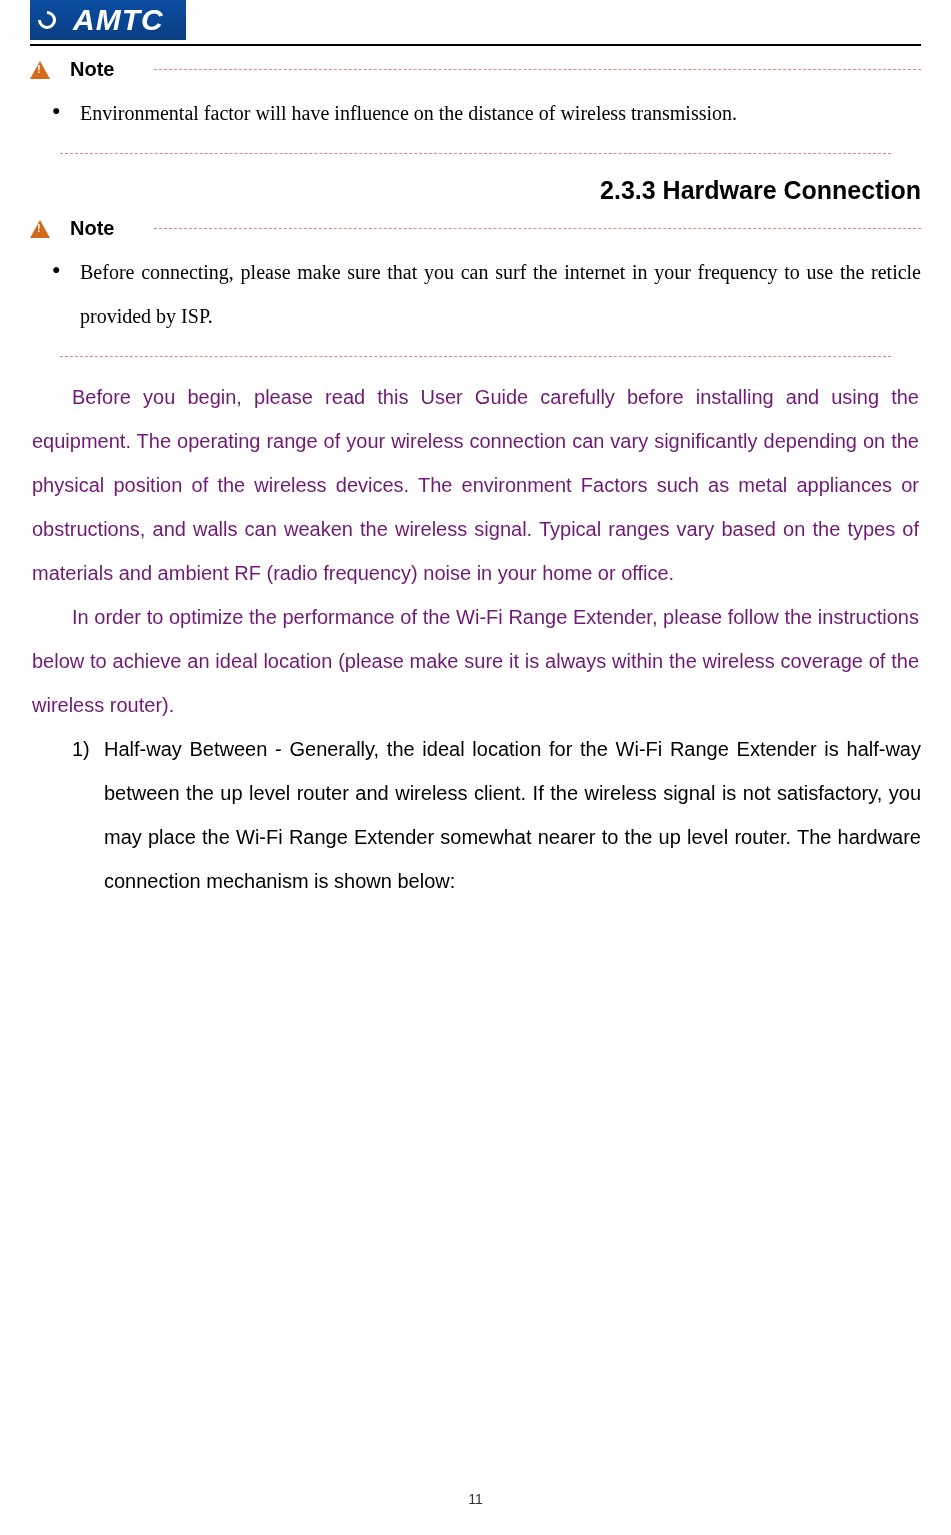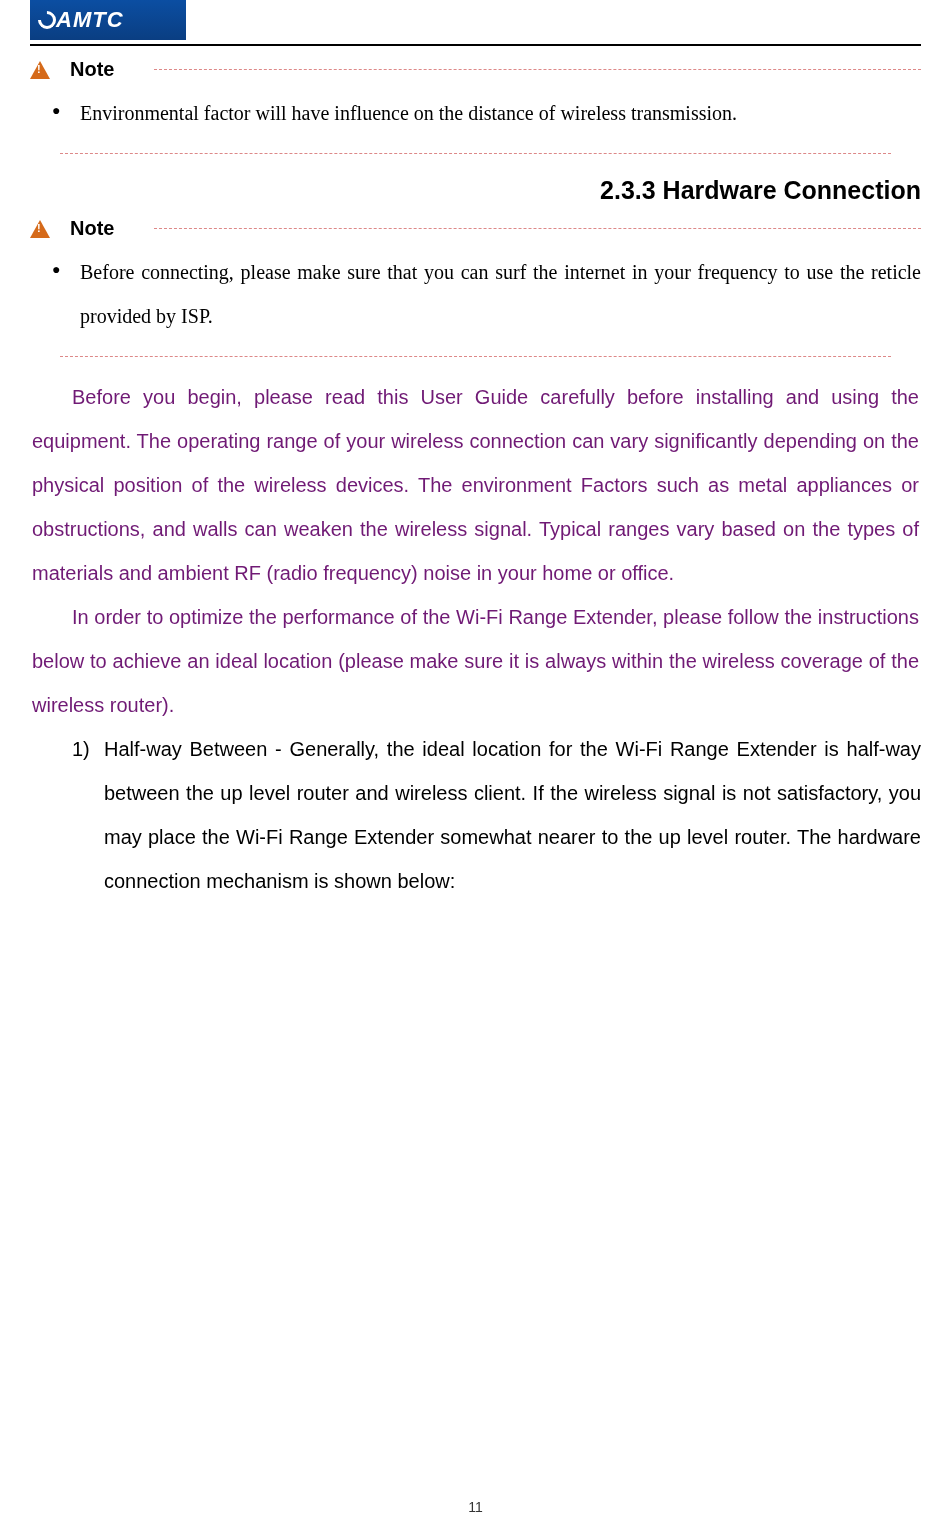--- a/index.html
+++ b/index.html
@@ -12,26 +12,26 @@
       position: relative;
       padding: 0 30px;
     }
     .header-logo {
       width: 156px;
       height: 40px;
       background: linear-gradient(180deg,#0b4ea2 0%, #0a3e82 100%);
       color: #fff;
       font-weight: 900;
       font-style: italic;
-      font-size: 22px;
+      font-size: 30px;
       letter-spacing: 1px;
       display: flex;
       align-items: center;
       padding-left: 8px;
-      gap: 0;
+      gap: 17px;
       margin-bottom: 4px;
     }
     .header-logo .swirl {
       display:inline-block;
       width:18px;height:18px;
       border:3px solid #fff;
       border-radius:50%;
       border-left-color:transparent;
       transform: rotate(45deg);
     }
@@ -118,21 +118,21 @@
       font-size: 20px;
       line-height: 2.2;
       text-align: justify;
     }
     .numbered-list > li .num {
       position: absolute;
       left: 0;
     }
     .page-number {
       position: absolute;
-      bottom: 20px;
+      bottom: 28px;
       left: 0; right: 0;
       text-align: center;
       font-size: 14px;
       color:#333;
     }
   </style>
 </head>
 <body>
 
 <div class="header-logo">

